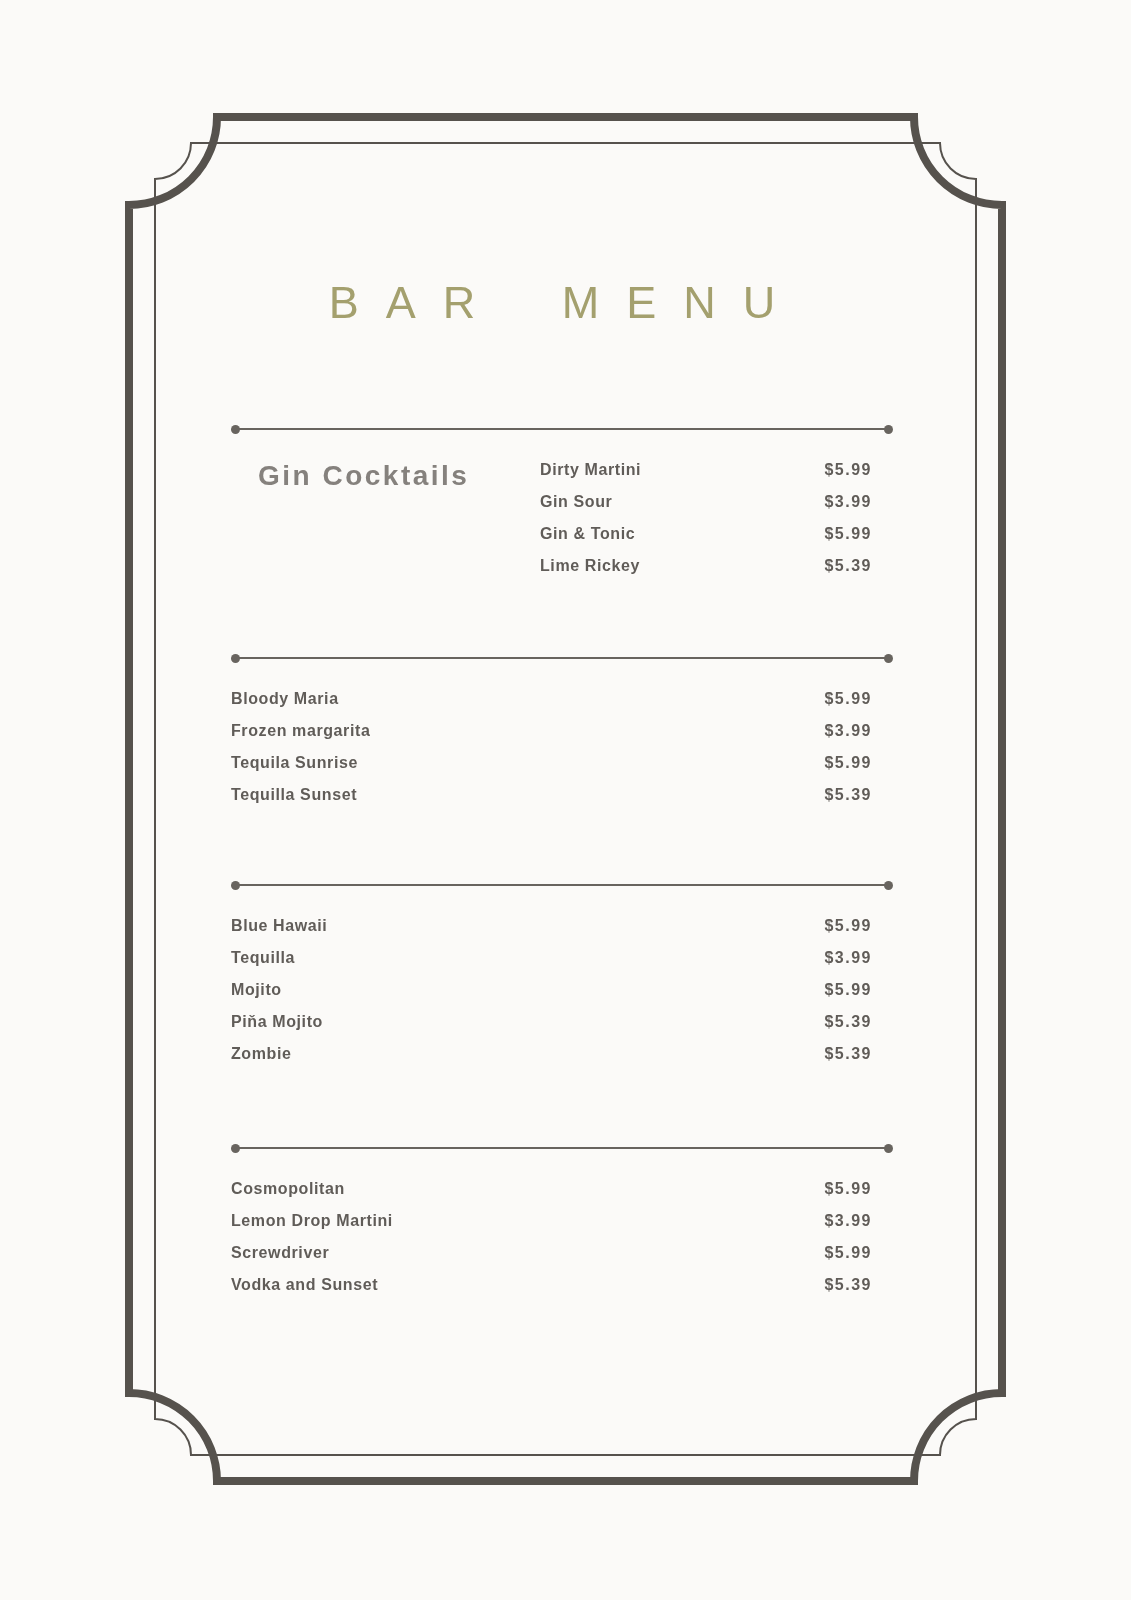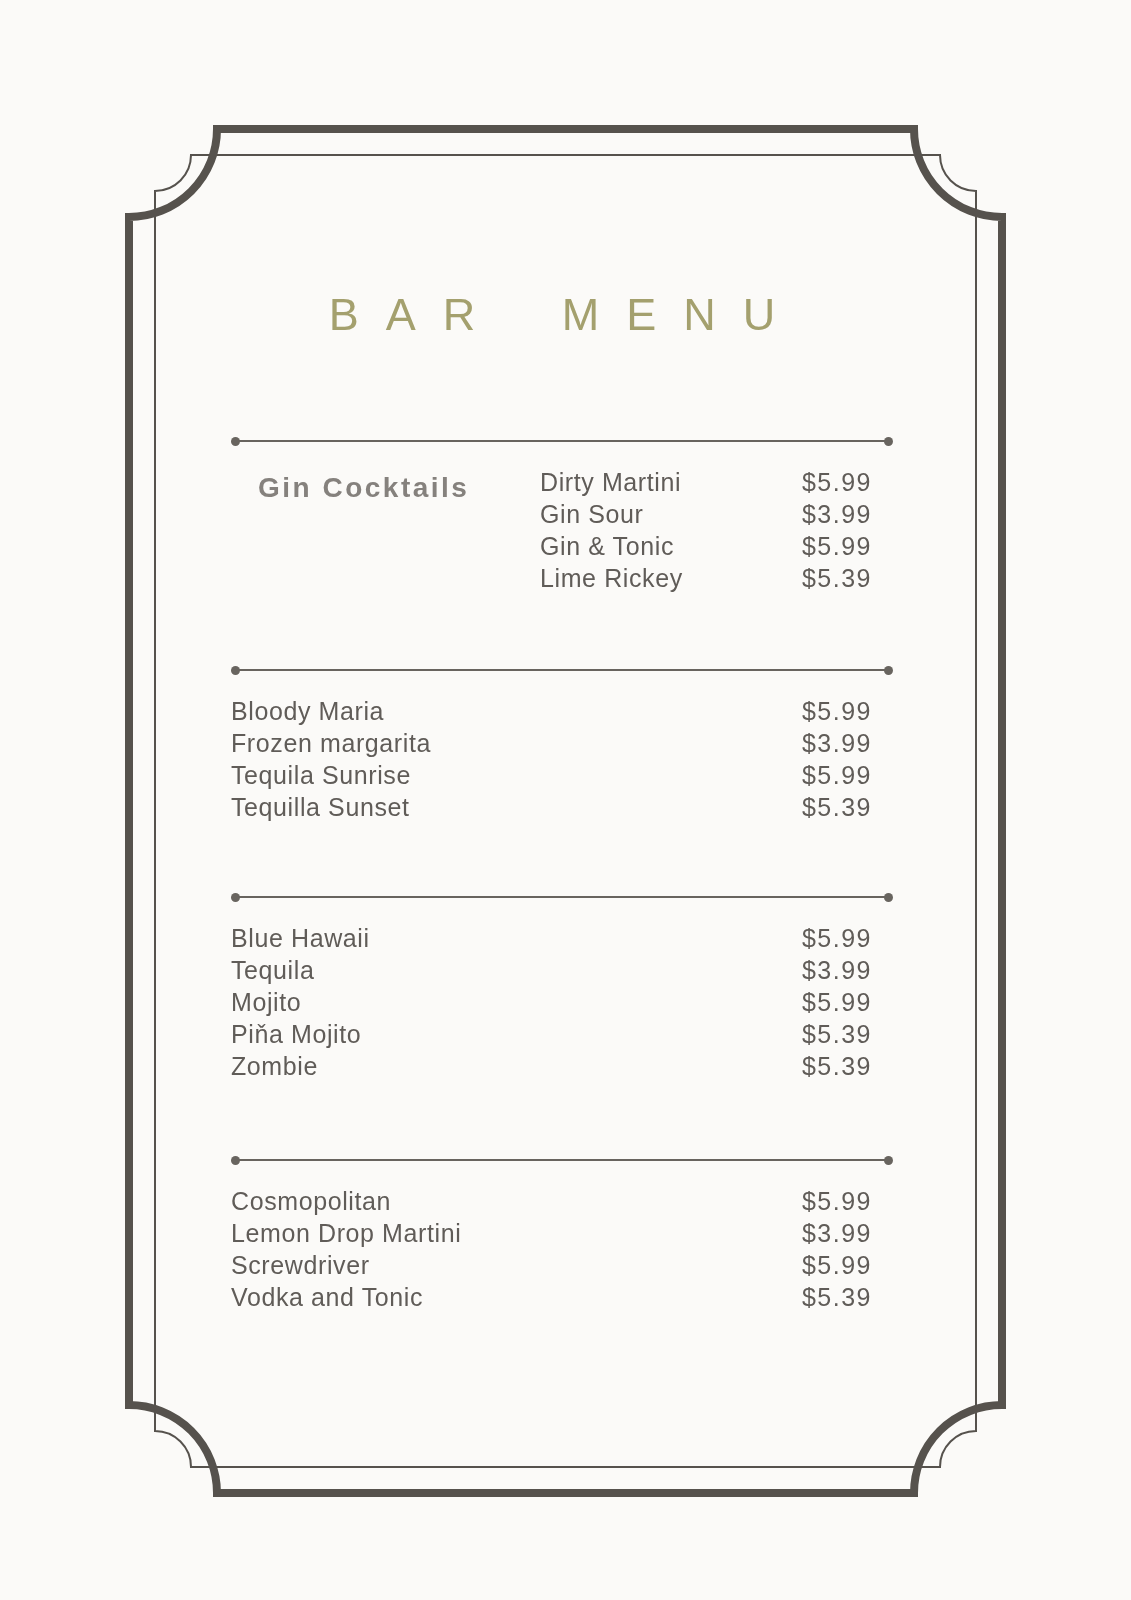--- a/index.html
+++ b/index.html
@@ -10,21 +10,21 @@
     --divider:#68645f;
     --page-bg:#fbfaf8;
   }
   html,body{margin:0;padding:0;background:var(--page-bg);}
   .page{
     position:relative;
     width:1131px;height:1524px;
     background:var(--page-bg);
     overflow:hidden;
     font-family:"Liberation Sans", sans-serif;
-    margin:12px auto;
+    margin:0 auto;
   }
   .frame{position:absolute;left:0;top:0;width:1131px;height:1600px;}
   .frame path{fill:none;stroke:var(--frame);}
   .frame .thick{stroke-width:8px;}
   .frame .thin{stroke-width:2px;}
 
   .title{
     position:absolute;
     left:129px;width:873px;top:280px;
     margin:0;
@@ -64,22 +64,23 @@
     color:var(--heading-text);
     white-space:nowrap;
   }
   .item-list{list-style:none;margin:0;padding:0;flex:1;}
   .menu-item{
     display:flex;
     justify-content:space-between;
     align-items:center;
     height:32px;
     line-height:32px;
-    font-size:25px;
+    font-size:16px;
     color:var(--item-text);
+    font-weight:bold;
   }
   .item-name{letter-spacing:0.6px;white-space:nowrap;}
   .item-price{letter-spacing:1.5px;padding-right:21px;white-space:nowrap;}
 </style>
 </head>
 <body>
 
 <div class="page">
 
   <svg class="frame" viewBox="0 0 1131 1600" aria-hidden="true">
@@ -160,21 +161,21 @@
       <span class="dot dot-right"></span>
     </div>
     <div class="section-body">
       <ul class="item-list">
   <li class="menu-item">
     <span class="item-name">Blue Hawaii</span>
     <span class="item-price">$5.99</span>
   </li>
 
   <li class="menu-item">
-    <span class="item-name">Tequila</span>
+    <span class="item-name">Tequilla</span>
     <span class="item-price">$3.99</span>
   </li>
 
   <li class="menu-item">
     <span class="item-name">Mojito</span>
     <span class="item-price">$5.99</span>
   </li>
 
   <li class="menu-item">
     <span class="item-name">Piňa Mojito</span>
@@ -206,20 +207,20 @@
     <span class="item-name">Lemon Drop Martini</span>
     <span class="item-price">$3.99</span>
   </li>
 
   <li class="menu-item">
     <span class="item-name">Screwdriver</span>
     <span class="item-price">$5.99</span>
   </li>
 
   <li class="menu-item">
-    <span class="item-name">Vodka and Tonic</span>
+    <span class="item-name">Vodka and Sunset</span>
     <span class="item-price">$5.39</span>
   </li>
 </ul>
     </div>
   </section>
 </div>
 </div>
 
 </body></html>

